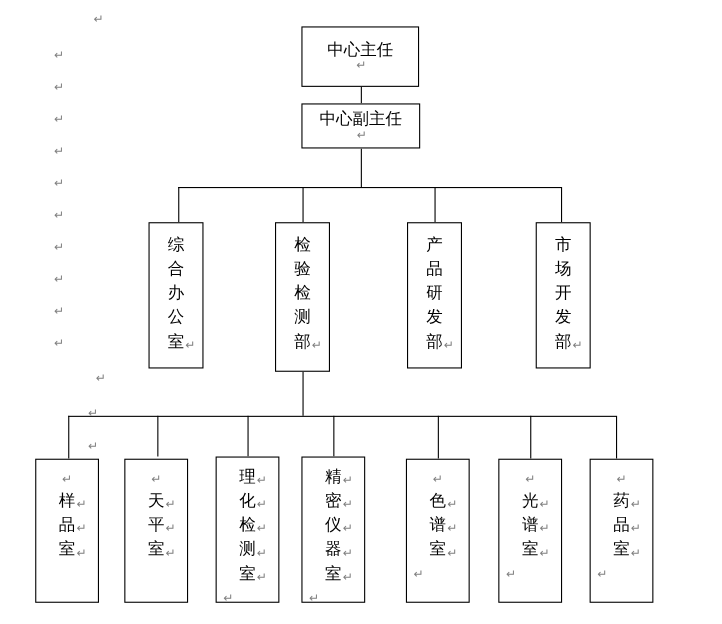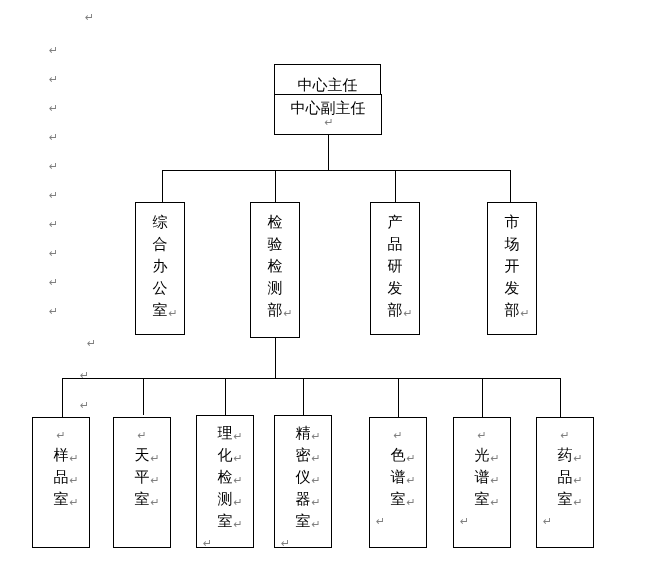--- a/index.html
+++ b/index.html
@@ -141,21 +141,21 @@
       <div class="line-h" style="left: 62px; top: 378px; width: 498px;"></div>
       <div class="line-v" style="left: 62px; top: 378px; height: 39px;"></div>
       <div class="line-v" style="left: 143px; top: 378px; height: 37px;"></div>
       <div class="line-v" style="left: 225px; top: 378px; height: 37px;"></div>
       <div class="line-v" style="left: 303px; top: 378px; height: 37px;"></div>
       <div class="line-v" style="left: 398px; top: 378px; height: 39px;"></div>
       <div class="line-v" style="left: 482px; top: 378px; height: 39px;"></div>
       <div class="line-v" style="left: 560px; top: 378px; height: 39px;"></div>
     </div>
 
-  <div class="node horiz" id="node-director" style="left: 274px; top: 24px; width: 107px; height: 55px; margin-top: 40px;">
+  <div class="node horiz" id="node-director" style="left: 274px; top: 24px; width: 107px; height: 55px;">
     <span class="label">中心主任</span>
       <span class="inline-pilcrow">↵</span>
   </div>
 
   <div class="node horiz" id="node-deputy" style="left: 274px; top: 94px; width: 108px; height: 41px;">
     <span class="label">中心副主任</span>
       <span class="inline-pilcrow">↵</span>
   </div>
 
   <div id="department-layer">

